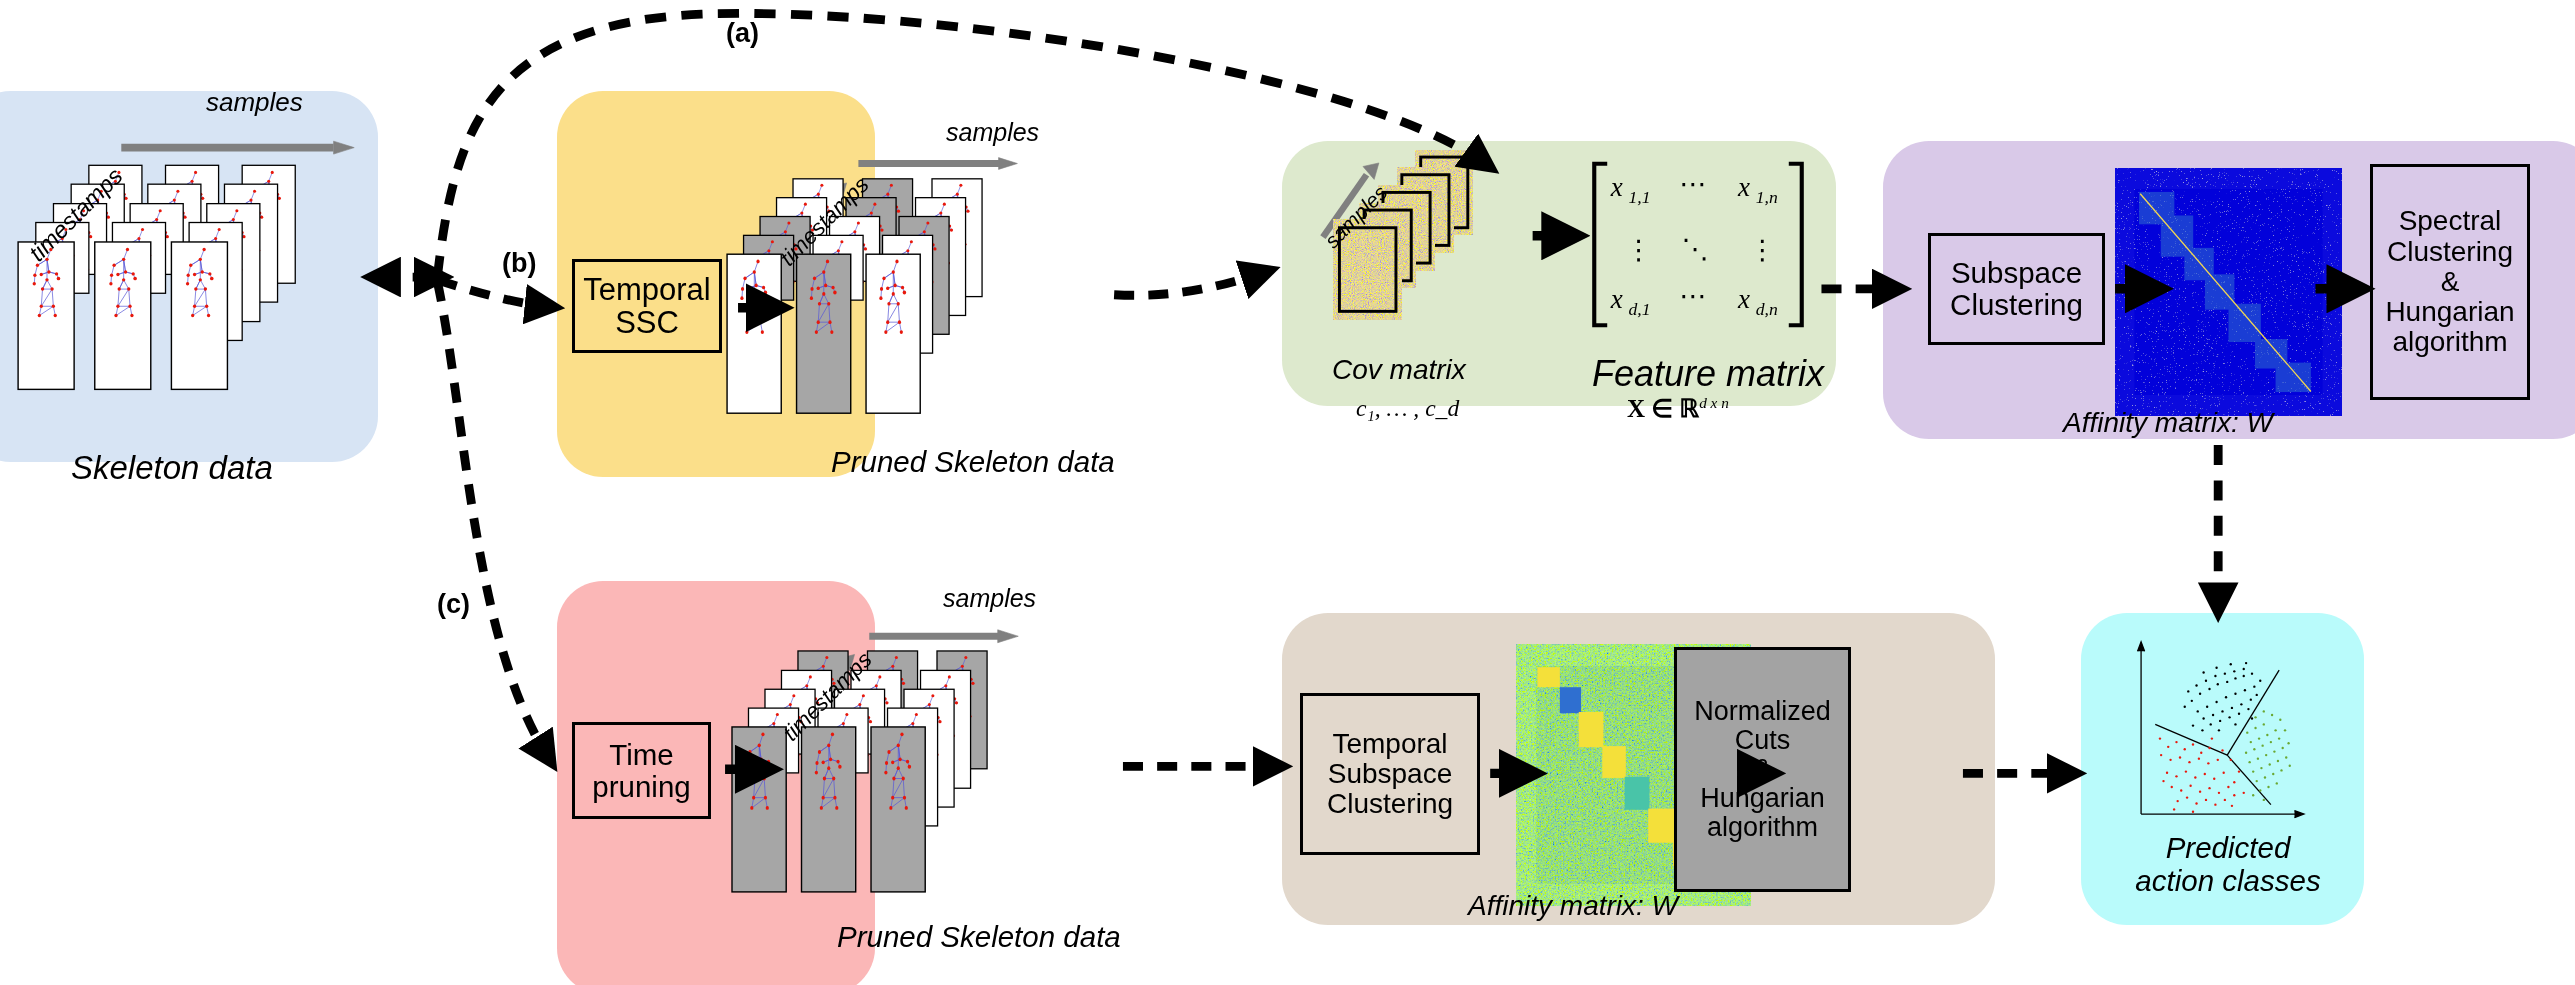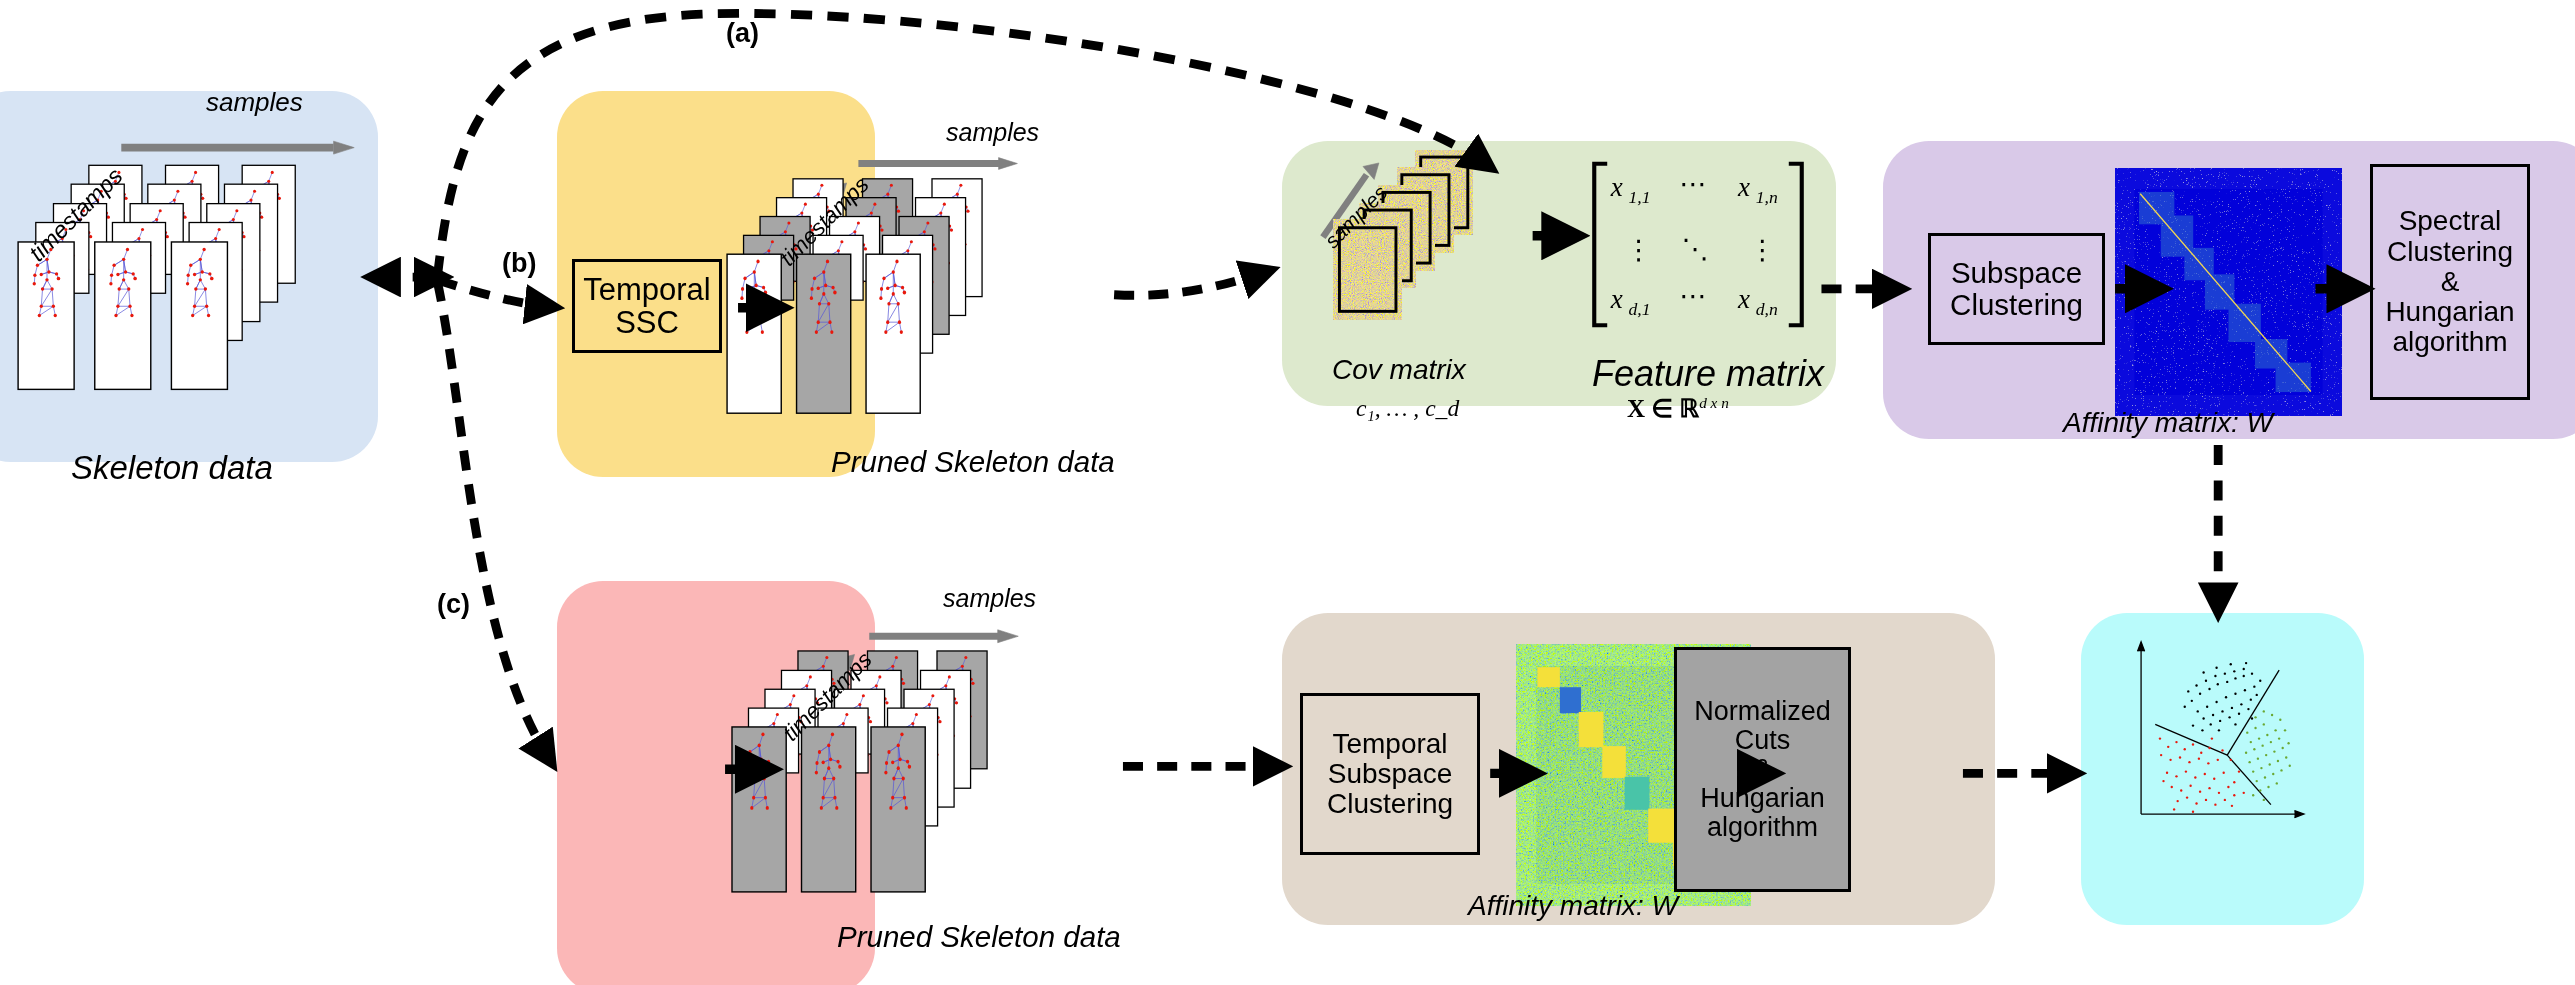--- a/index.html
+++ b/index.html
@@ -418,20 +418,24 @@
   <div class="pbox" style="left:2370px;top:164px;width:160px;height:236px;background:#d9c9e8;font-size:28px;">
     <span>Spectral
 Clustering
 &amp;
 Hungarian
 algorithm</span>
   </div>
 
   <div class="caption" style="left:2063px;top:407px;font-size:28px;">Affinity matrix: W</div>
 
+  <div class="pbox" style="left:572px;top:722px;width:139px;height:97px;background:#fbb7b7;font-size:29.5px;">
+    <span>Time
+pruning</span>
+  </div>
 
   <svg class="local" style="left:760px;top:595px;width:354px;height:324px;" viewBox="0 0 600 550">
     <g stroke="#808080" fill="#808080">
       <line x1="185" y1="70" x2="405" y2="70" stroke-width="12"></line>
       <polygon points="403,59 438,70 403,81"></polygon>
       <line x1="55" y1="230" x2="140" y2="122" stroke-width="12"></line>
       <polygon points="133,108 160,101 152,129"></polygon>
     </g>
     <g>
       <g transform="translate(300,95)">
@@ -725,20 +729,22 @@
         <circle cx="234" cy="132" r="2"></circle>
         <circle cx="220" cy="126" r="2"></circle>
       <circle cx="206" cy="136" r="2"></circle>
         <circle cx="262" cy="180" r="2"></circle>
         <circle cx="264" cy="218" r="2"></circle>
       <circle cx="220" cy="276" r="2"></circle>
         <circle cx="202" cy="268" r="2"></circle>
     </g>
   </svg>
 
+  <div class="caption two" style="left:2116px;top:831px;font-size:29.5px;width:224px;">Predicted
+action classes</div>
 
   <svg class="ov" viewBox="0 0 4370 1671">
     <defs>
       <marker id="ah" viewBox="0 0 10 10" refX="6.4" refY="5" markerWidth="5.2" markerHeight="5.2" orient="auto-start-reverse">
         <path d="M 0 0 L 10 5 L 0 10 z" fill="#000"></path>
       </marker>
       <marker id="ahd" viewBox="0 0 10 10" refX="5.8" refY="5" markerWidth="4.6" markerHeight="4.6" orient="auto-start-reverse">
         <path d="M 0 0 L 10 5 L 0 10 z" fill="#000"></path>
       </marker>
     </defs>

